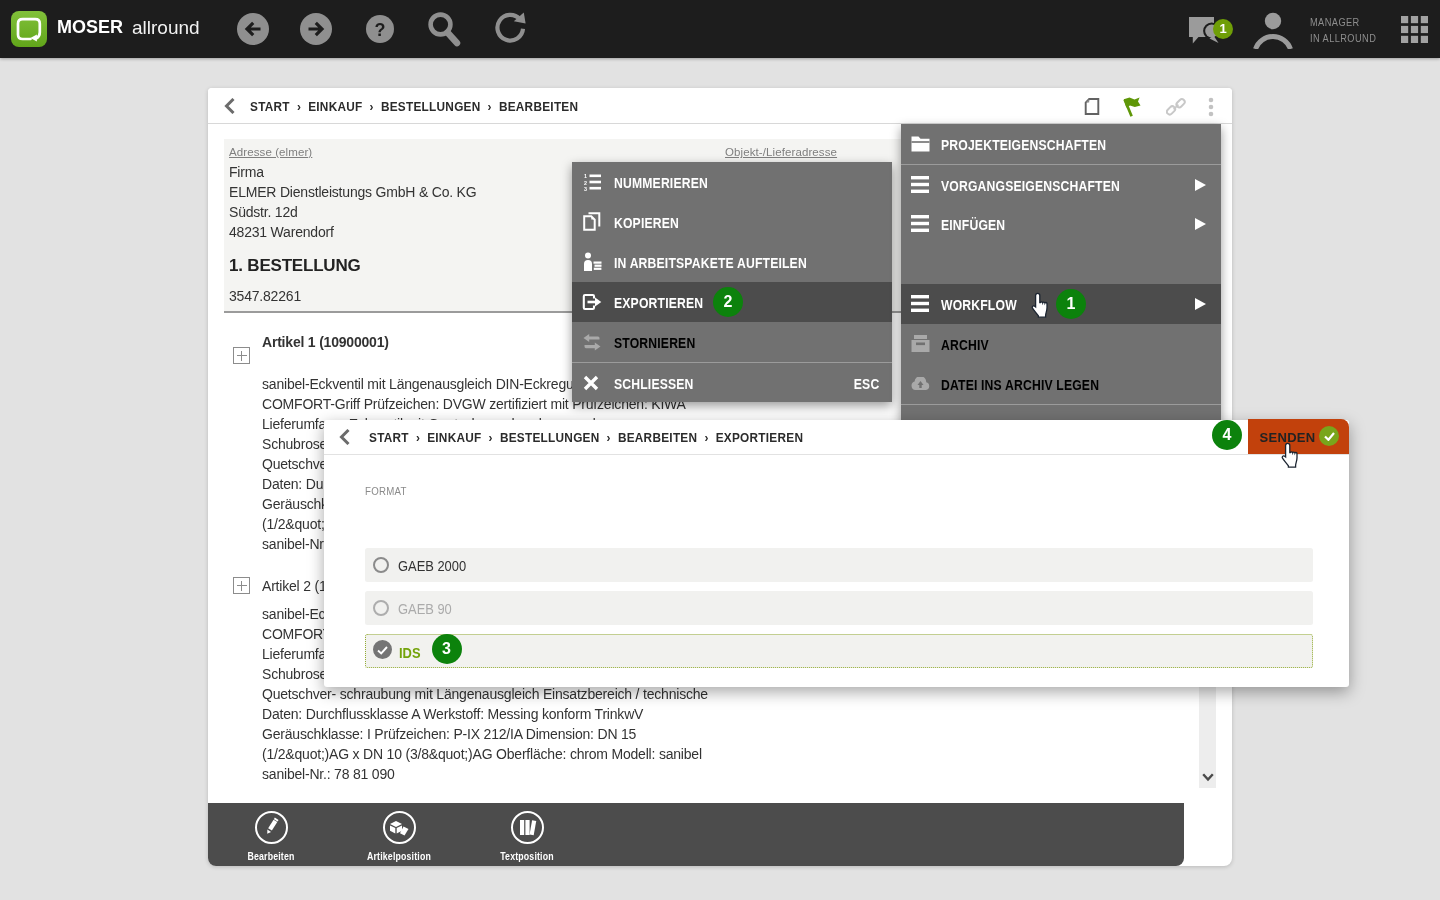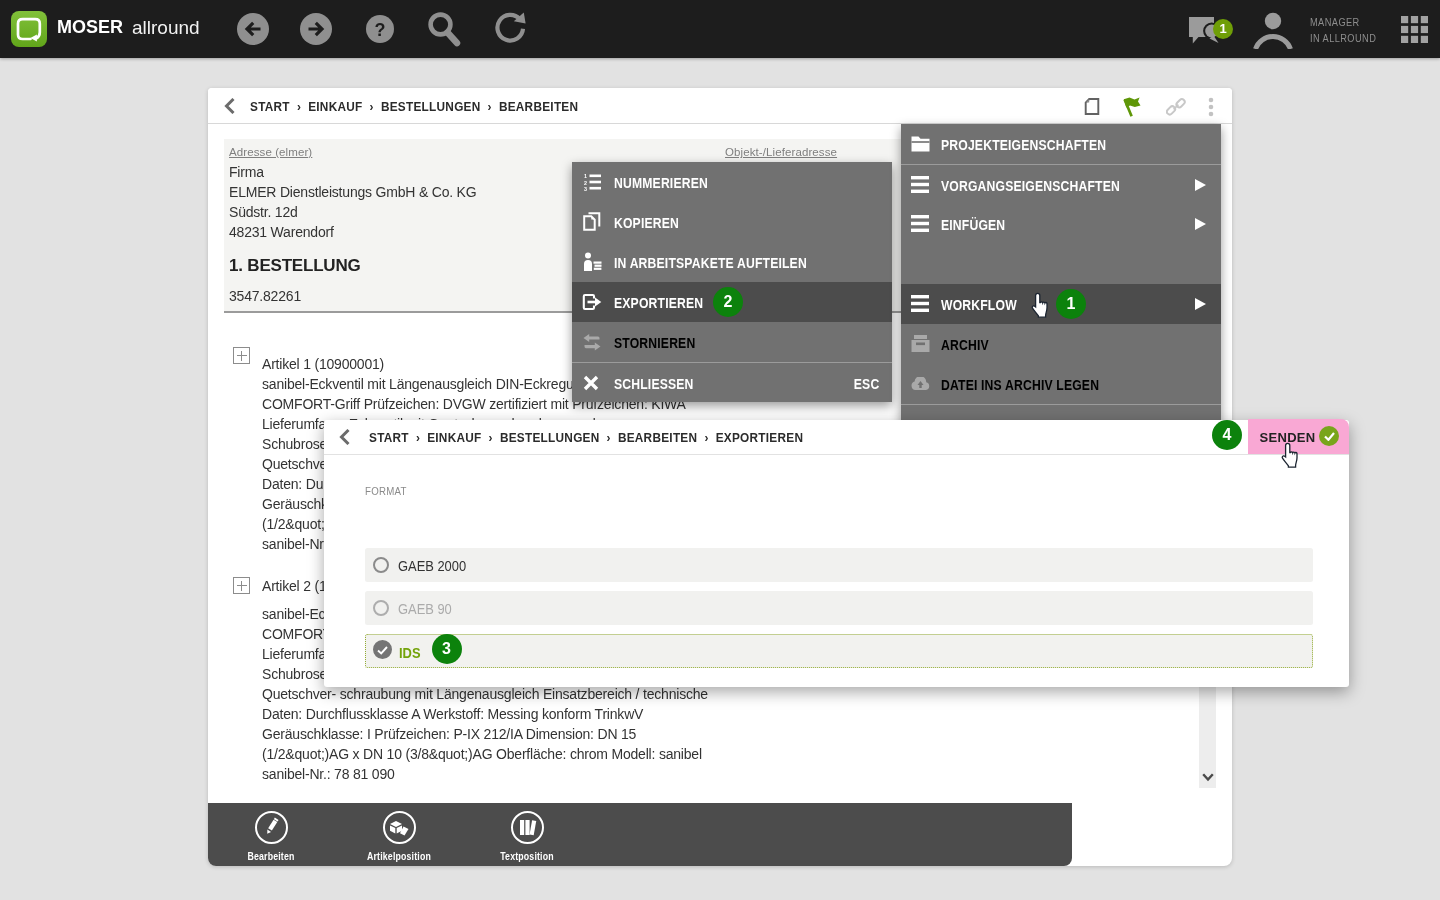--- a/index.html
+++ b/index.html
@@ -29,21 +29,21 @@
 
 
 .plusbox { position:absolute; width:17px; height:17px; border:1.5px solid #8c8c8c; background:#fff; }
 .plusbox:before { content:""; position:absolute; left:2.5px; right:2.5px; top:50%; margin-top:-0.75px; height:1.5px; background:#8c8c8c; }
 .plusbox:after { content:""; position:absolute; top:2.5px; bottom:2.5px; left:50%; margin-left:-0.75px; width:1.5px; background:#8c8c8c; }
 
 
 #sbar { position:absolute; left:1199px; top:124px; width:17px; height:664px; background:#ededed; }
 
 
-#bbar { position:absolute; left:208px; top:803px; width:864px; height:63px;
+#bbar { position:absolute; left:208px; top:803px; width:976px; height:63px;
   background:#4c4c4c; border-radius:0 0 8px 8px; }
 .bico { position:absolute; top:8px; width:33px; height:33px; border:2.5px solid #fff;
   border-radius:50%; }
 .blbl { position:absolute; top:47px; font-size:11px; font-weight:bold; color:#fff; text-align:center;
   width:120px; transform:scaleX(0.8); letter-spacing:0.2px; }
 
 
 .menu { position:absolute; background:#717171; box-shadow:0 4px 10px rgba(0,0,0,0.4); }
 .mrow { position:absolute; left:0; width:100%; height:40px; color:#fff; }
 .mrow .lbl { position:absolute; top:13px; font-size:14px; font-weight:bold; letter-spacing:0.2px;
@@ -52,21 +52,21 @@
 .mrow.dis { color:#000000; }
 .badge { position:absolute; width:30px; height:30px; border-radius:50%; background:#0c820c;
   color:#fff; font-size:16px; font-weight:bold; text-align:center; line-height:30px; }
 .arrowr { position:absolute; right:15px; top:14px; width:0; height:0;
   border-left:11px solid #fff; border-top:6px solid transparent; border-bottom:6px solid transparent; }
 .msep { position:absolute; left:0; width:100%; height:1px; background:#9b9b9b; }
 
 
 #dlg { position:absolute; left:299.5px; top:420px; width:1025px; height:267px; background:#fff;
   border-radius:3px; box-shadow:0 5px 16px rgba(0,0,0,0.35);margin-left:24px; }
-#senden { position:absolute; left:924px; top:-1px; width:101px; height:35px; background:#f9a8d4;
+#senden { position:absolute; left:924px; top:-1px; width:101px; height:35px; background:#c2410c;
   border-radius:0 8px 0 0;padding-left:40px; }
 #senden .t { position:absolute; left:12px; top:11px; font-size:13px; font-weight:bold; color:#222; letter-spacing:0.3px; }
 .fmtrow { position:absolute; left:41px; width:948px; height:34px; background:#f1f1ef; border-radius:2.5px; }
 .fmtrow .radio { position:absolute; left:8px; top:9px; width:16px; height:16px; border-radius:50%;
   border:2px solid #8b8b8b; }
 .fmtrow .rlbl { position:absolute; left:33px; top:9px; font-size:15px; color:#333;
   transform:scaleX(0.86); transform-origin:left top; white-space:nowrap; }
 </style>
 </head>
 <body>
@@ -174,21 +174,21 @@
 
 <div id="card">
   <div class="abs glabel" style="left:5px;top:7px;">Adresse (elmer)</div>
   <div class="abs glabel" style="left:501px;top:7px;">Objekt-/Lieferadresse</div>
   <div class="abs body15" style="left:5px;top:23px;">Firma<br>ELMER Dienstleistungs GmbH &amp; Co. KG<br>Südstr. 12d<br>48231 Warendorf</div>
   <div class="abs" style="left:5px;top:117px;font-size:17px;font-weight:bold;color:#222;letter-spacing:-0.2px;">1. BESTELLUNG</div>
   <div class="abs body15" style="left:5px;top:147px;">3547.82261</div>
 </div>
 
 <div class="plusbox" style="left:233px;top:347px;"></div>
-<div class="abs body15" style="left:262px;top:354px;">Artikel 1 (10900001)</div>
+<div class="abs body15" style="left:262px;top:332px;font-weight:bold;">Artikel 1 (10900001)</div>
 <div class="abs body15" style="left:262px;top:374px;">sanibel-Eckventil mit Längenausgleich DIN-Eckregulierventil mit<br>COMFORT-Griff Prüfzeichen: DVGW zertifiziert mit Prüfzeichen: KIWA<br>Lieferumfang: Eckventil mit Quetschverschraubung und<br>Schubrosette verchromt Eckventil mit Quetschver-<br>Quetschver- schraubung mit Längenausgleich Einsatzbereich / technische<br>Daten: Durchflussklasse A Werkstoff: Messing konform TrinkwV<br>Geräuschklasse: I Prüfzeichen: P-IX 212/IA Dimension: DN 15<br>(1/2&amp;quot;)AG x DN 10 (3/8&amp;quot;)AG Oberfläche: chrom Modell: sanibel<br>sanibel-Nr.: 78 81 090</div>
 
 <div class="plusbox" style="left:233px;top:577px;"></div>
 <div class="abs body15" style="left:262px;top:576px;">Artikel 2 (10900001)</div>
 <div class="abs body15" style="left:262px;top:604px;">sanibel-Eckventil mit Längenausgleich DIN-Eckregulierventil mit<br>COMFORT-Griff Prüfzeichen: DVGW zertifiziert mit Prüfzeichen: KIWA<br>Lieferumfang: Eckventil mit Quetschverschraubung und<br>Schubrosette verchromt Eckventil mit Quetschver-<br>Quetschver- schraubung mit Längenausgleich Einsatzbereich / technische<br>Daten: Durchflussklasse A Werkstoff: Messing konform TrinkwV<br>Geräuschklasse: I Prüfzeichen: P-IX 212/IA Dimension: DN 15<br>(1/2&amp;quot;)AG x DN 10 (3/8&amp;quot;)AG Oberfläche: chrom Modell: sanibel<br>sanibel-Nr.: 78 81 090</div>
 
 <div id="bbar">
   <div class="bico" style="left:47px;"></div>
   <svg class="abs" style="left:53px;top:13px" width="21" height="21" viewBox="0 0 21 21">
     <g transform="rotate(32 10.5 10.5)">

